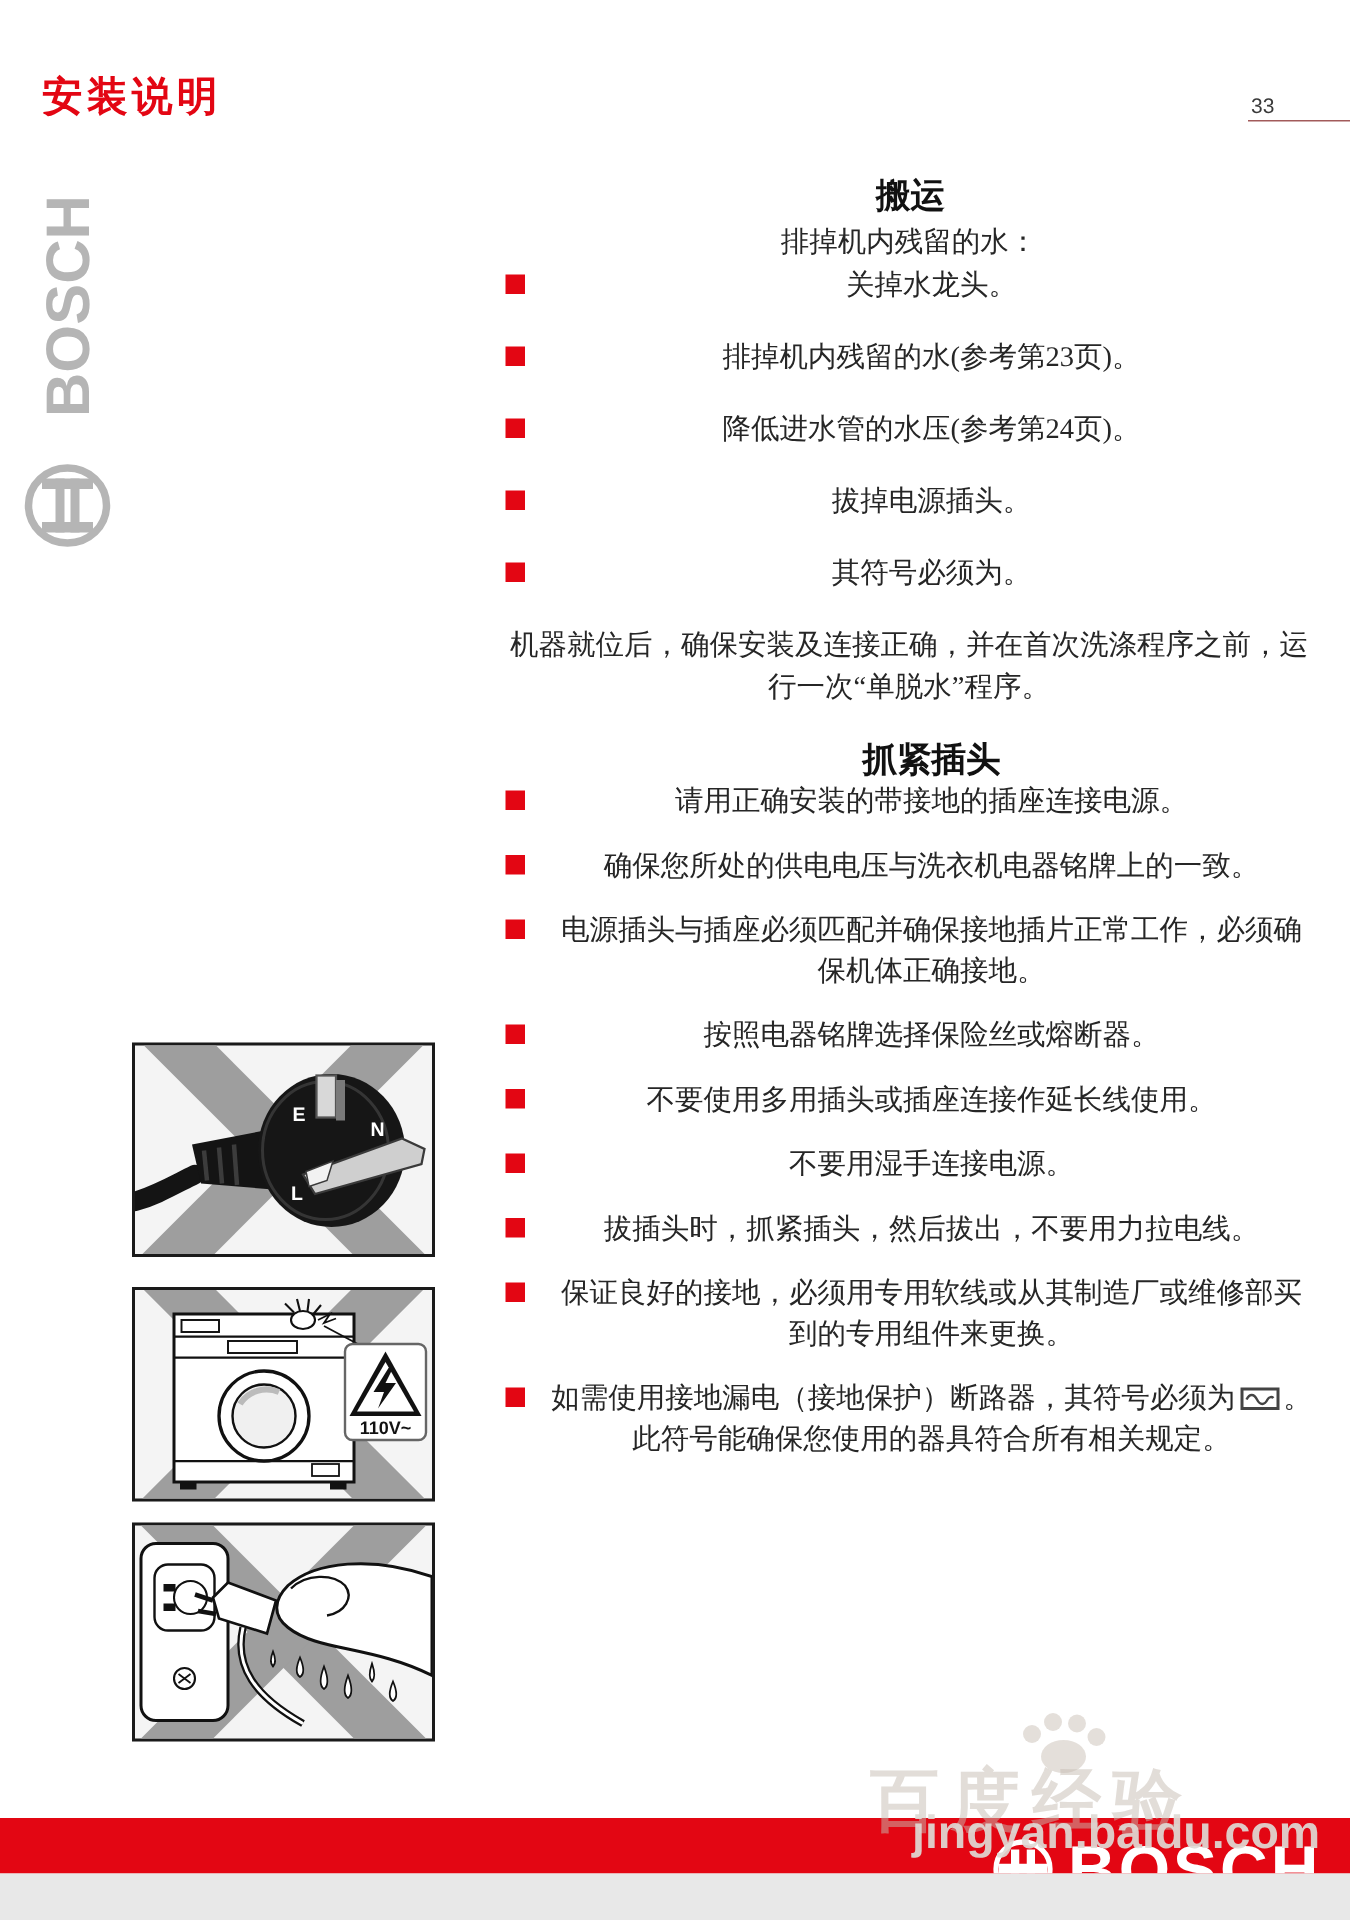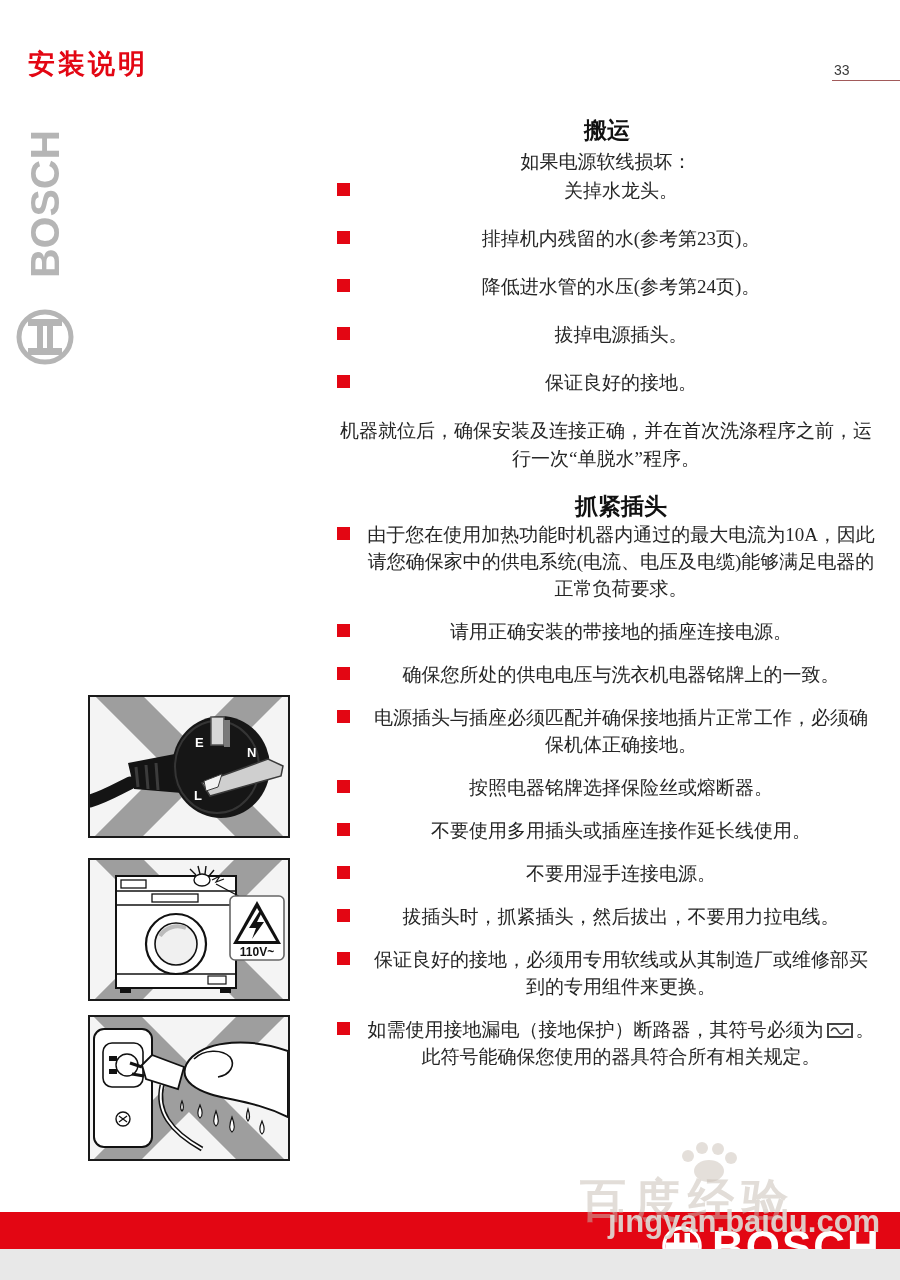--- a/index.html
+++ b/index.html
@@ -102,54 +102,50 @@
       <rect x="14" y="11" width="34" height="7" fill="#b5b5b5"></rect>
       <rect x="14" y="40" width="34" height="7" fill="#b5b5b5"></rect>
       <rect x="23" y="11" width="6" height="36" fill="#b5b5b5"></rect>
       <rect x="33" y="11" width="6" height="36" fill="#b5b5b5"></rect>
     </svg>
   </div>
 
   <div class="content">
 
     <h2 class="sec">搬运</h2>
-    <p class="intro">如果电源软线损坏：</p>
+    <p class="intro">排掉机内残留的水：</p>
 
     <ul class="blist">
       <li>
           <span class="bullet"></span>
           <span class="btext">关掉水龙头。</span>
         </li>
       <li>
           <span class="bullet"></span>
           <span class="btext">排掉机内残留的水(参考第23页)。</span>
         </li>
       <li>
           <span class="bullet"></span>
           <span class="btext">降低进水管的水压(参考第24页)。</span>
         </li>
       <li>
           <span class="bullet"></span>
           <span class="btext">拔掉电源插头。</span>
         </li>
       <li>
           <span class="bullet"></span>
-          <span class="btext">保证良好的接地。</span>
+          <span class="btext">其符号必须为。</span>
         </li>
     </ul>
 
     <p class="note">机器就位后，确保安装及连接正确，并在首次洗涤程序之前，运行一次“单脱水”程序。</p>
 
     <h3 class="sec">抓紧插头</h3>
 
     <ul class="blist tight">
-      <li>
-          <span class="bullet"></span>
-          <span class="btext">由于您在使用加热功能时机器内通过的最大电流为10A，因此请您确保家中的供电系统(电流、电压及电缆)能够满足电器的正常负荷要求。</span>
-        </li>
       <li>
           <span class="bullet"></span>
           <span class="btext">请用正确安装的带接地的插座连接电源。</span>
         </li>
       <li>
           <span class="bullet"></span>
           <span class="btext">确保您所处的供电电压与洗衣机电器铭牌上的一致。</span>
         </li>
       <li>
           <span class="bullet"></span>

